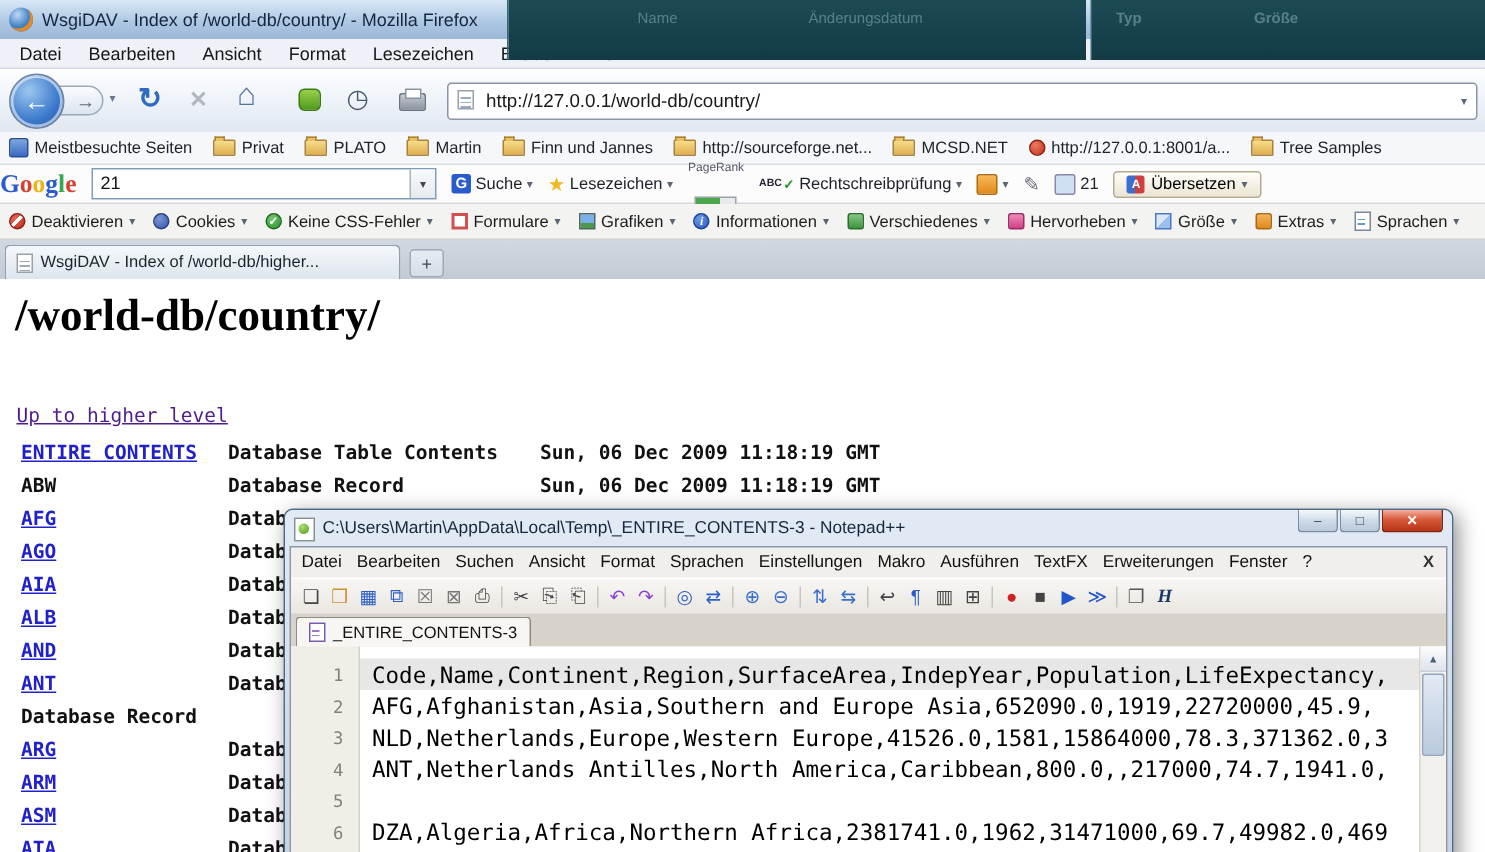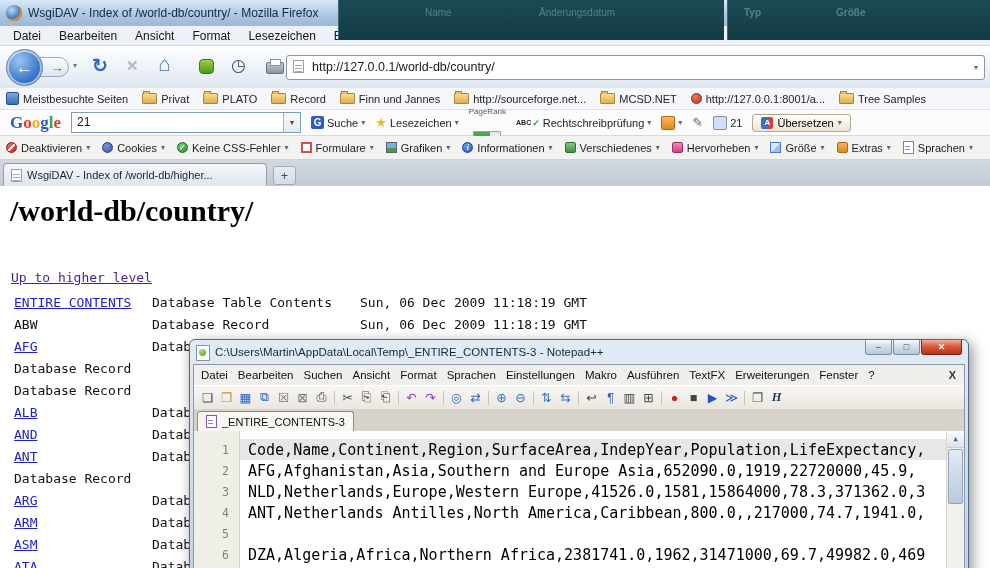--- a/index.html
+++ b/index.html
@@ -37,39 +37,39 @@
   .btn-fwd-drop{position:absolute;left:73px;top:15px;font-size:8px;color:#6a7a8c;}
   .btn-reload{position:absolute;left:92px;top:8px;font-size:19px;font-weight:bold;color:#2f6cc0;}
   .btn-stop{position:absolute;left:126px;top:11px;font-size:15px;font-weight:bold;color:#b2b8c0;}
   .btn-home{position:absolute;left:158px;top:6px;font-size:21px;color:#54779c;}
   .btn-green{position:absolute;left:199px;top:13px;width:13px;height:13px;border-radius:4px;
     background:linear-gradient(#9ad04a,#4e9a1e);border:1px solid #3a7a14;}
   .btn-clock{position:absolute;left:231px;top:9px;font-size:17px;color:#4a5a6c;}
   .btn-print{position:absolute;left:266px;top:16px;width:16px;height:10px;border-radius:2px;
     background:linear-gradient(#c4ccd4,#8a949e);border:1px solid #6a7480;}
   .btn-print::before{content:"";position:absolute;left:3px;top:-4px;width:9px;height:5px;background:#fff;border:1px solid #8a949e;}
-  .urlbar{position:absolute;left:286px;top:9px;right:5px;height:23px;background:#fff;
+  .urlbar{position:absolute;left:298px;top:9px;right:5px;height:23px;background:#fff;
     border:1px solid #8a96a8;border-radius:3px;}
   .icon-page{width:11px;height:13px;background:#fff;border:1px solid #98a0a8;box-sizing:border-box;
     background-image:repeating-linear-gradient(#fff 0 2px,#9ab 2px 3px);background-size:7px 9px;background-position:1px 2px;background-repeat:no-repeat;}
   .url-fav{position:absolute;left:6px;top:4px;}
   .url-text{position:absolute;left:25px;top:0;line-height:22px;font-size:12.5px;color:#1a1a1a;white-space:nowrap;}
   .url-drop{position:absolute;right:6px;top:7px;font-size:8px;color:#5a6a7c;}
 
   .ff-bmbar{position:absolute;left:0;top:88px;width:990px;height:22px;background:#f5f7fa;
     border-bottom:1px solid #dadfe6;display:flex;align-items:center;gap:14px;padding-left:6px;box-sizing:border-box;}
   .bm{display:flex;align-items:center;gap:4px;font-size:11px;color:#20242a;white-space:nowrap;justify-content:flex-end;}
   .icon-folder{width:13px;height:9px;background:linear-gradient(#f6dd8c,#dfae4e);border:1px solid #a9823b;
     border-radius:1px;position:relative;}
   .icon-folder::before{content:"";position:absolute;left:0;top:-3px;width:5px;height:2px;background:#e9c163;border:1px solid #a9823b;border-bottom:none;}
   .icon-mostvisited{width:11px;height:11px;border-radius:2px;background:linear-gradient(#7aa8e0,#3a6ac0);border:1px solid #2a4e96;}
   .icon-reddot{width:9px;height:9px;border-radius:50%;background:radial-gradient(circle at 35% 30%,#ef7a62,#c23018);border:1px solid #8e2410;}
 
   .ff-gbar{position:absolute;left:0;top:110px;width:990px;height:26px;background:#fcfcfd;
-    border-bottom:1px solid #d6dade;display:flex;align-items:center;gap:10px;padding-left:10px;box-sizing:border-box;font-size:11px;}
+    border-bottom:1px solid #d6dade;display:flex;align-items:center;gap:10px;padding-left:0;box-sizing:border-box;font-size:11px;}
   .glogo{font-family:"Liberation Serif",serif;font-weight:bold;font-size:17px;letter-spacing:0;}
   .gsearch{width:228px;height:19px;border:1px solid #7f9db9;background:#fff;display:flex;align-items:stretch;}
   .gsearch-val{flex:1;font-size:12px;line-height:19px;padding-left:5px;color:#111;}
   .gsearch-drop{width:16px;border-left:1px solid #aab4be;background:linear-gradient(#f8f9fb,#e6eaef);
     display:flex;align-items:center;justify-content:center;font-size:8px;color:#445;}
   .gitem{display:flex;align-items:center;gap:3px;color:#20242a;white-space:nowrap;}
   .gsq{width:13px;height:13px;border-radius:2px;background:#2a5bcc;color:#fff;font-size:10px;font-weight:bold;
     display:flex;align-items:center;justify-content:center;}
   .drop{font-size:8px;color:#5a6673;}
   .gstar{color:#f2b824;font-size:13px;}
@@ -116,21 +116,21 @@
     display:flex;align-items:center;gap:5px;padding:0 7px;box-sizing:border-box;font-size:11px;color:#1a2430;white-space:nowrap;overflow:hidden;}
   .ff-newtab{position:absolute;left:273px;top:6px;width:21px;height:17px;border-radius:3px;border:1px solid #a2aab6;
     background:linear-gradient(#e8edf3,#d4dce5);display:flex;align-items:center;justify-content:center;font-size:12px;color:#445;}
 
   
   .ff-content{position:absolute;left:0;top:186px;width:990px;bottom:0;background:#fff;}
   .page-h1{position:absolute;left:10px;top:8px;font-family:"Liberation Serif",serif;font-weight:bold;
     font-size:30px;color:#000;white-space:nowrap;}
   .up-link{position:absolute;left:11px;top:84px;font-size:13px;color:#4f1e8e;text-decoration:underline;white-space:nowrap;}
   .dir-rows{position:absolute;left:14px;top:106px;font-size:13px;color:#111;}
-  .dir-row{display:flex;height:22px;line-height:22px;white-space:pre;}
+  .dir-row{display:flex;height:22px;line-height:22px;white-space:pre;font-weight:bold;}
   .dr-name{width:138px;}
   .dr-name.lnk{color:#2121cc;text-decoration:underline;}
   .dr-type{width:208px;}
   .dr-date{}
 
   
   .npp{position:absolute;left:189px;top:339px;width:780px;height:262px;z-index:10;
     border-radius:6px 6px 0 0;background:linear-gradient(#e2ebf5,#bed0e0);
     border:1px solid #4e6a86;box-shadow:3px 4px 14px rgba(0,0,0,.45);
     padding:0 3px 3px 3px;box-sizing:border-box;}
@@ -229,21 +229,21 @@
       <span class="bm">
         <span class="icon-folder"></span>
         <span>Privat</span>
       </span>
       <span class="bm">
         <span class="icon-folder"></span>
         <span>PLATO</span>
       </span>
       <span class="bm">
         <span class="icon-folder"></span>
-        <span>Record</span>
+        <span>Martin</span>
       </span>
       <span class="bm">
         <span class="icon-folder"></span>
         <span>Finn und Jannes</span>
       </span>
       <span class="bm">
         <span class="icon-folder"></span>
         <span>http://sourceforge.net...</span>
       </span>
       <span class="bm">
@@ -385,24 +385,26 @@
           <span class="dr-name">ABW</span>
           <span class="dr-type">Database Record</span>
           <span class="dr-date">Sun, 06 Dec 2009 11:18:19 GMT</span>
         </div>
         <div class="dir-row">
           <span class="dr-name lnk">AFG</span>
           <span class="dr-type">Database Record</span>
           <span class="dr-date">Sun, 06 Dec 2009 11:18:19 GMT</span>
         </div>
         <div class="dir-row">
-          <span class="dr-type">Database Record</span>
-          <span class="dr-date">Sun, 06 Dec 2009 11:18:19 GMT</span>
-        </div>
-        <div class="dir-row">
+          <span class="dr-name lnk">AGO</span>
+          <span class="dr-type">Database Record</span>
+          <span class="dr-date">Sun, 06 Dec 2009 11:18:19 GMT</span>
+        </div>
+        <div class="dir-row">
+          <span class="dr-name lnk">AIA</span>
           <span class="dr-type">Database Record</span>
           <span class="dr-date">Sun, 06 Dec 2009 11:18:19 GMT</span>
         </div>
         <div class="dir-row">
           <span class="dr-name lnk">ALB</span>
           <span class="dr-type">Database Record</span>
           <span class="dr-date">Sun, 06 Dec 2009 11:18:19 GMT</span>
         </div>
         <div class="dir-row">
           <span class="dr-name lnk">AND</span>

